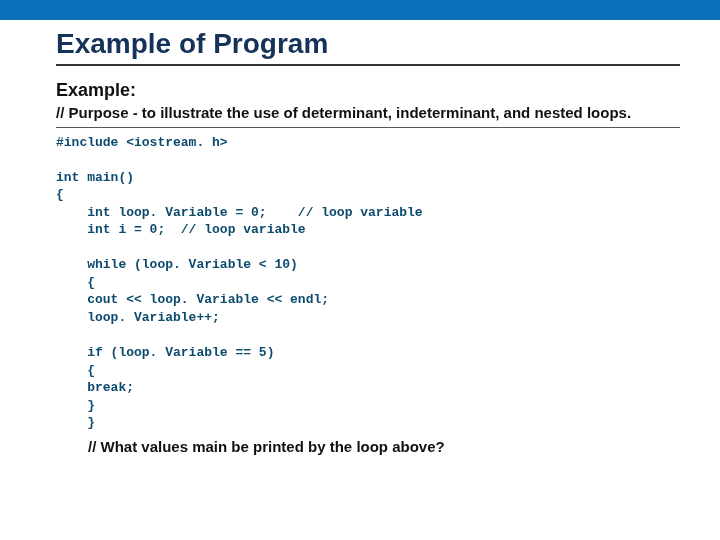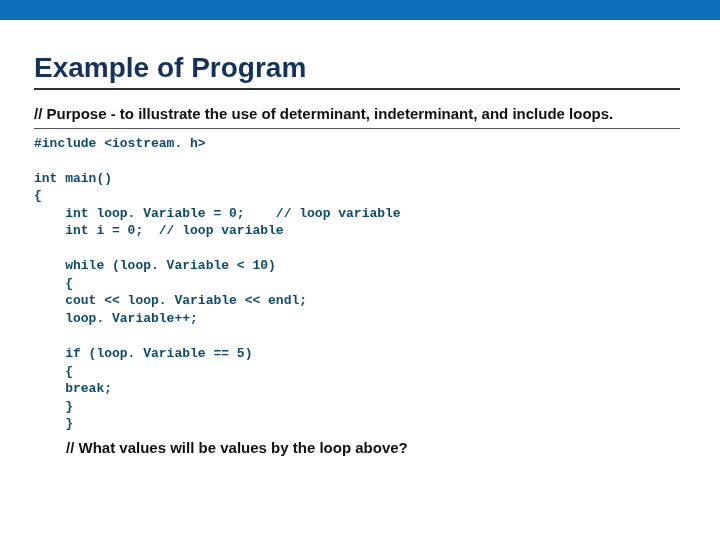--- a/index.html
+++ b/index.html
@@ -9,22 +9,21 @@
     background: #ffffff;
     font-family: "Segoe UI", Arial, sans-serif;
     overflow: hidden;
   }
   .topbar {
     height: 20px;
     background: #0b6fba;
     width: 100%;
   }
   .content {
-    padding: 8px 40px 0 34px;
-    margin-top: 24px;
+    padding: 8px 40px 0 56px;
   }
   .slide-title {
     color: #15325a;
     font-size: 28px;
     font-weight: 700;
     border-bottom: 2px solid #333;
     padding-bottom: 4px;
     margin-bottom: 14px;
     display: inline-block;
     width: 100%;
@@ -61,35 +60,36 @@
   }
 </style>
 </head>
 <body>
 
 <div class="topbar"></div>
 
 <div class="content">
   <h1 class="slide-title">Example of Program</h1>
 
+  <div class="example-label">Example:</div>
 
-  <div class="purpose">// Purpose - to illustrate the use of determinant, indeterminant, and include loops.</div>
+  <div class="purpose">// Purpose - to illustrate the use of determinant, indeterminant, and nested loops.</div>
 
   <div class="code">#include &lt;iostream. h&gt;
 
 int main()
 {
     int loop. Variable = 0;    // loop variable
     int i = 0;  // loop variable
 
     while (loop. Variable &lt; 10)
     {
     cout &lt;&lt; loop. Variable &lt;&lt; endl;
     loop. Variable++;
 
     if (loop. Variable == 5)
     {
     break;
     }
     }</div>
 
-  <div class="question">// What values will be values by the loop above?</div>
+  <div class="question">// What values main be printed by the loop above?</div>
 </div>
 
 </body></html>

